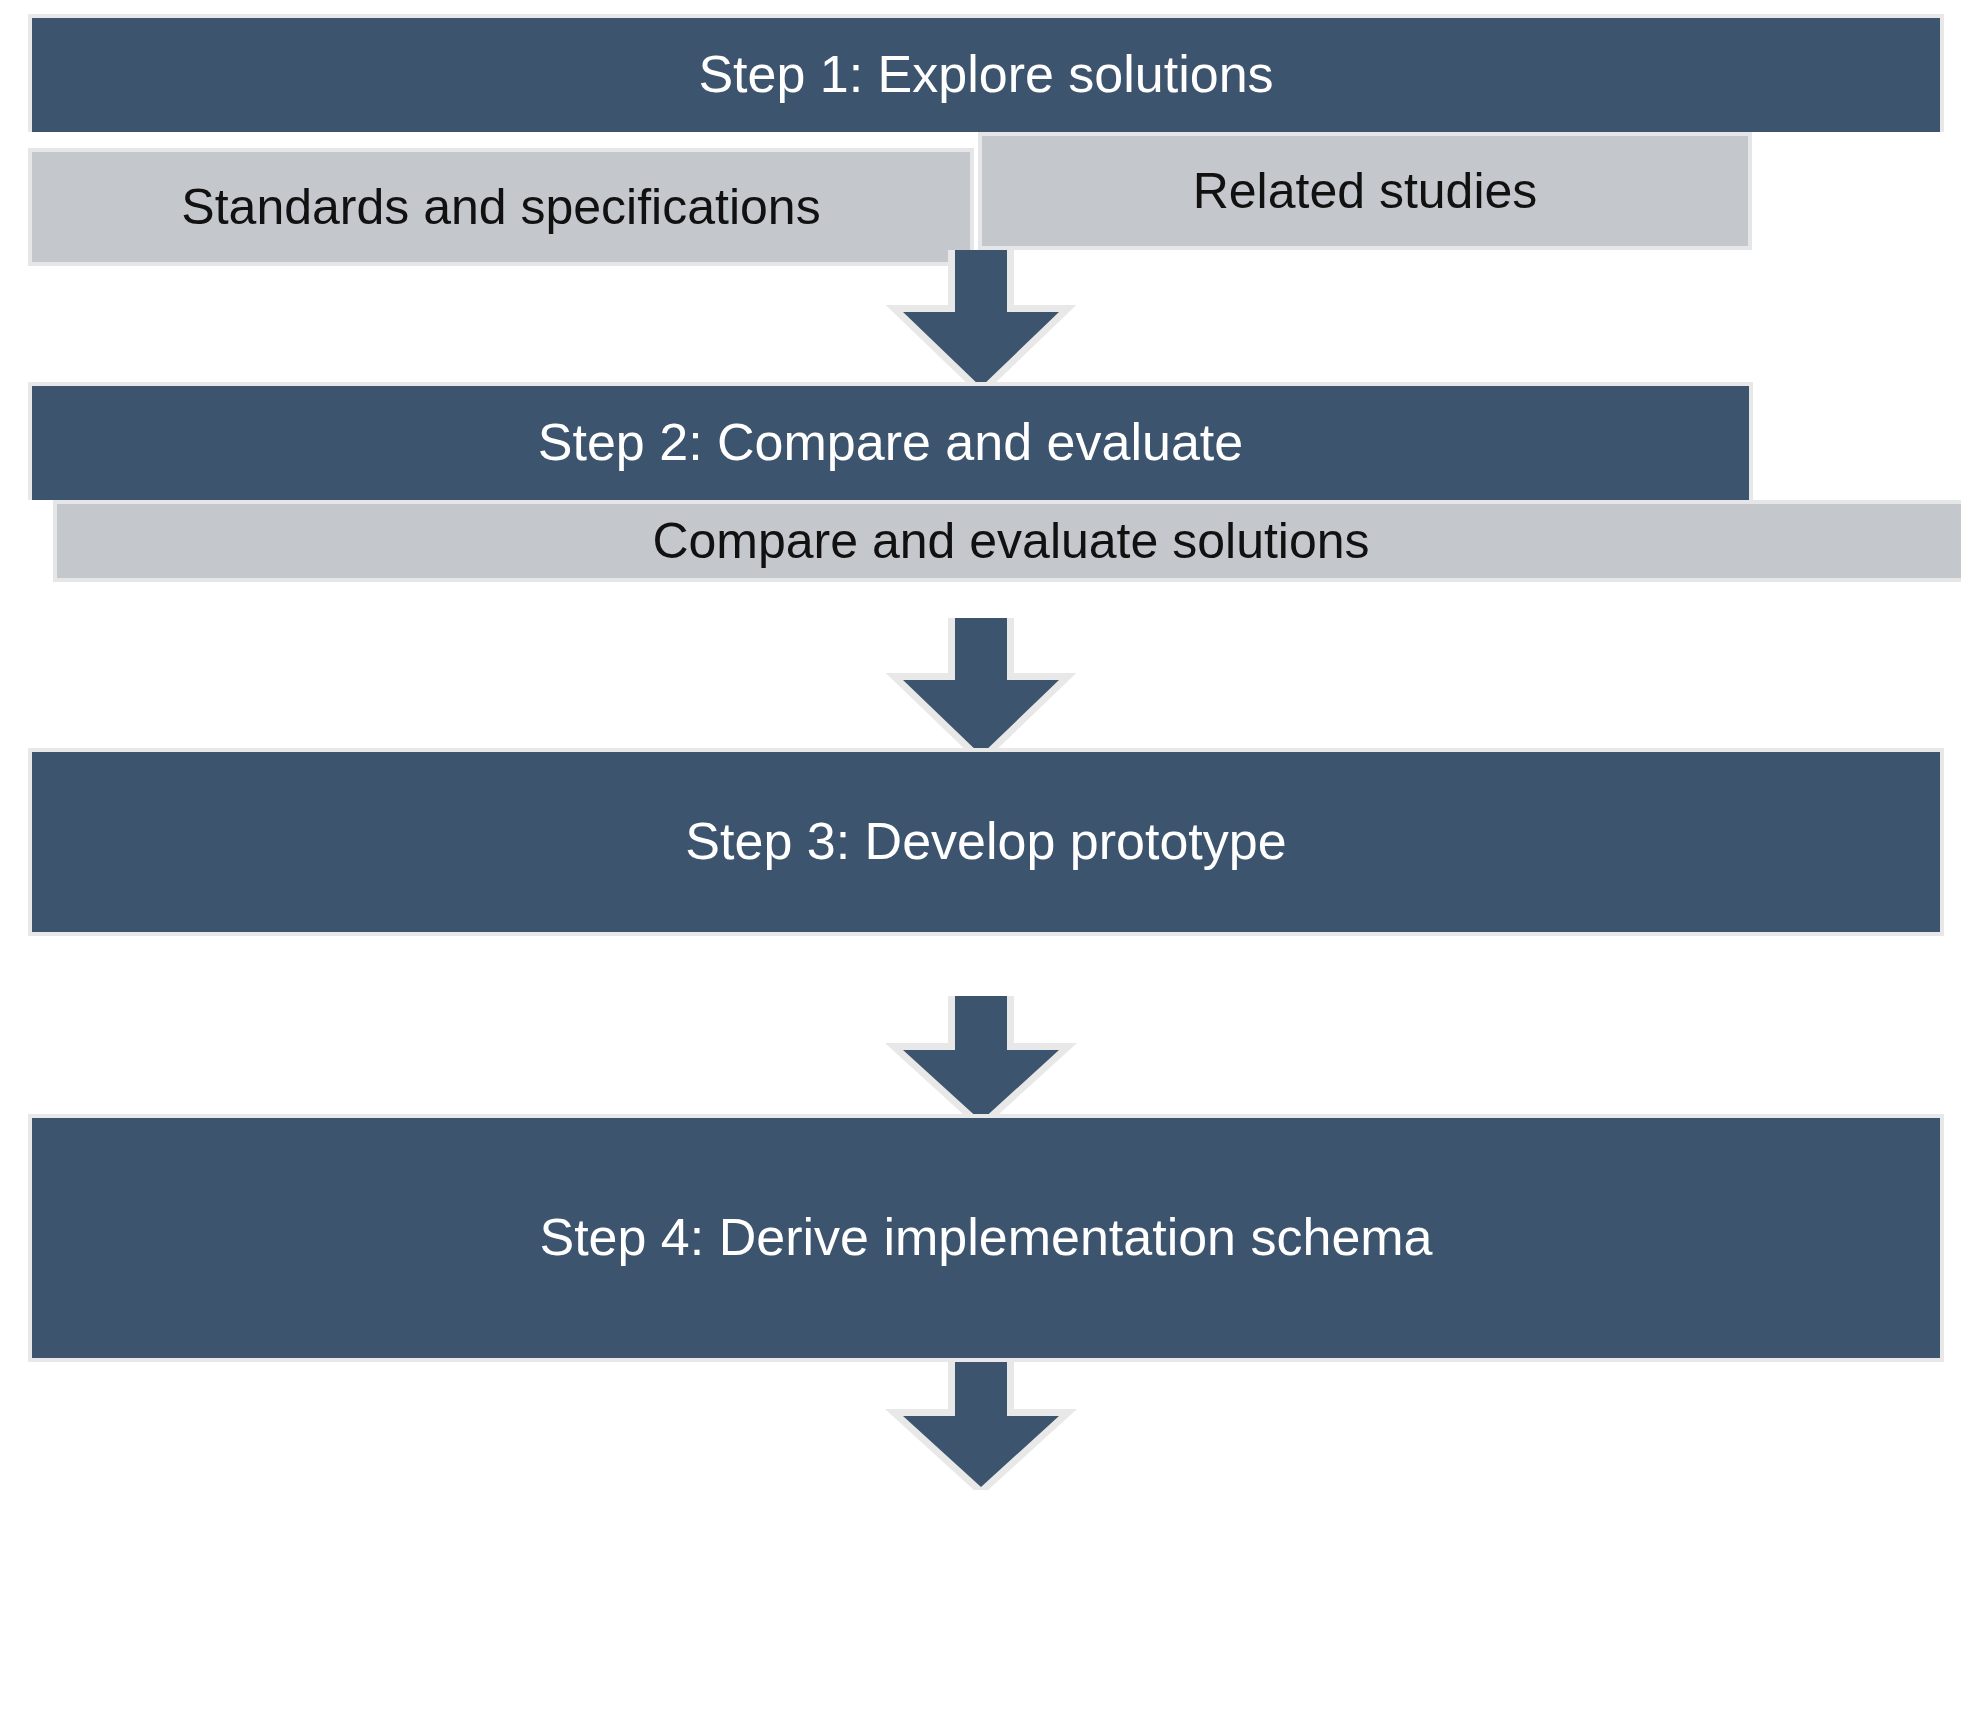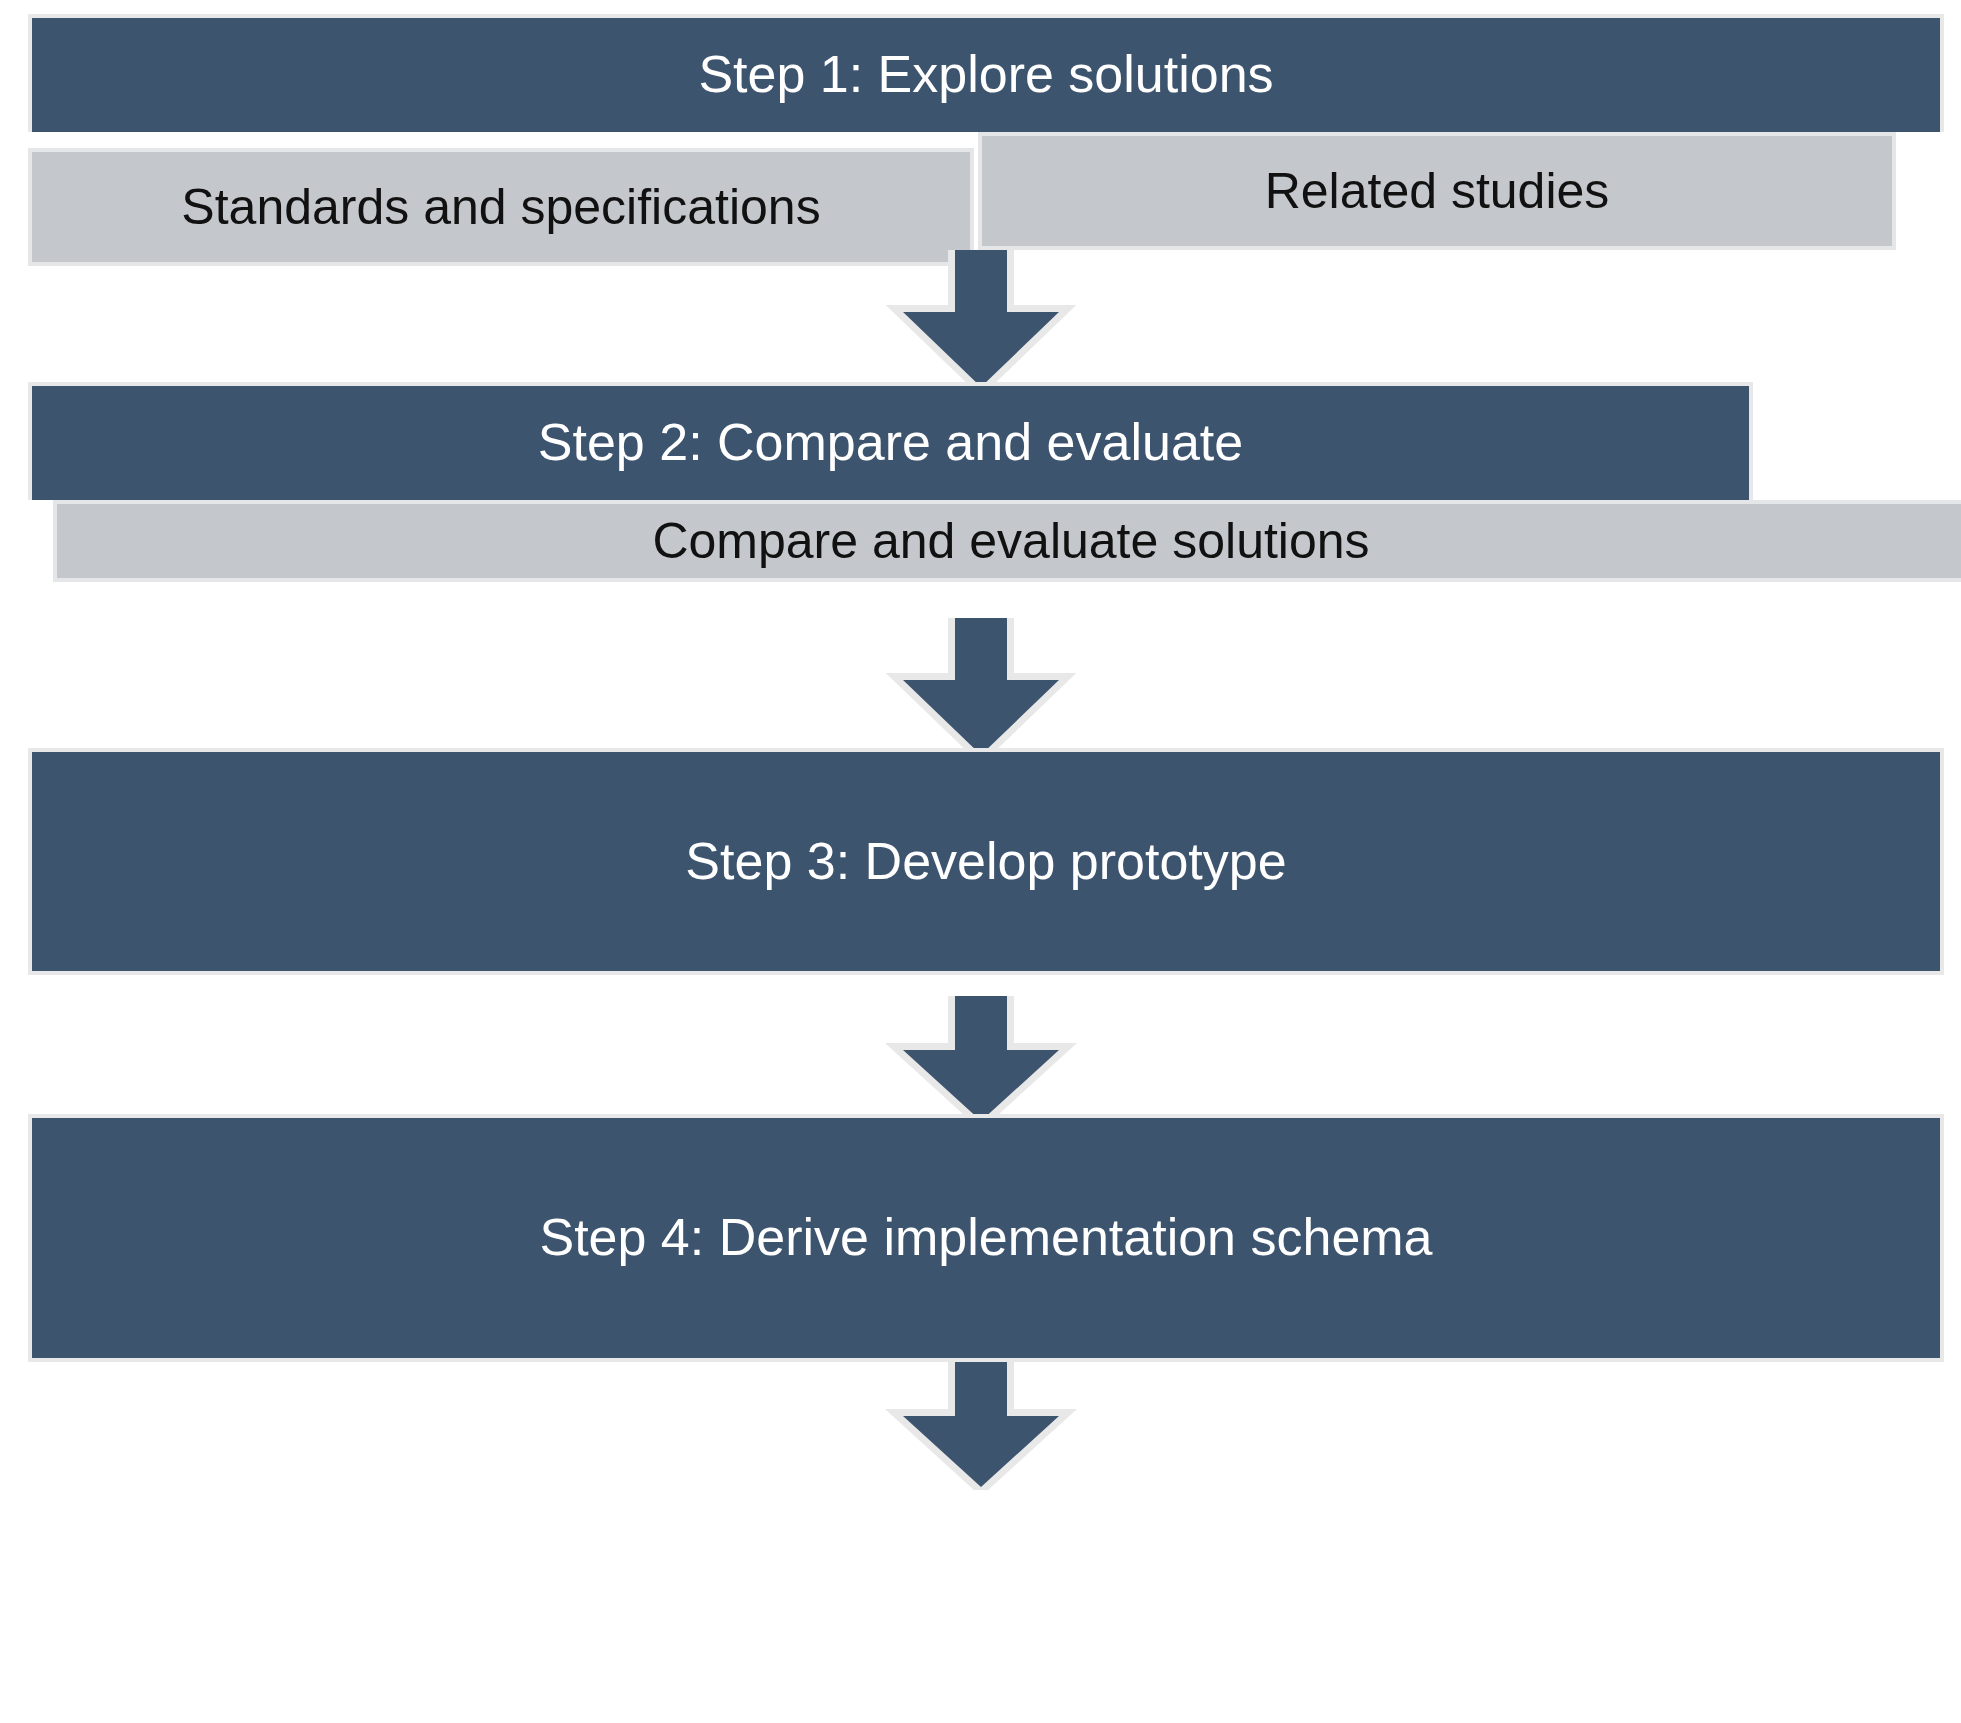--- a/index.html
+++ b/index.html
@@ -62,30 +62,30 @@
 
   
   .arrow {
     position: absolute;
   }
   .arrow svg { display: block; }
 
   
   .s1-header { left: 28px;  top: 14px;   width: 1916px; height: 118px; }
   .s1-sub-a  { left: 28px;  top: 132px;  width: 946px;  height: 118px; margin-top: 16px; }
-  .s1-sub-b  { left: 978px; top: 132px;  width: 918px;  height: 118px; }
+  .s1-sub-b  { left: 978px; top: 132px;  width: 774px;  height: 118px; }
 
   .a1 { left: 876px; top: 250px; width: 210px; height: 140px; }
 
   .s2-header { left: 28px;  top: 382px;  width: 1725px; height: 118px; }
   .s2-sub    { left: 28px;  top: 500px;  width: 1916px; height: 82px; margin-left: 25px; }
 
   .a2 { left: 876px; top: 618px; width: 210px; height: 140px; }
 
-  .s3 { left: 28px; top: 748px; width: 1916px; height: 227px; }
+  .s3 { left: 28px; top: 748px; width: 1916px; height: 188px; }
 
   .a3 { left: 876px; top: 996px; width: 210px; height: 128px; }
 
   .s4 { left: 28px; top: 1114px; width: 1916px; height: 248px; }
 
   .a4 { left: 876px; top: 1362px; width: 210px; height: 128px; }
 
   .s5 { left: 28px; top: 1480px; width: 1916px; height: 230px; }
 </style>
 </head>

